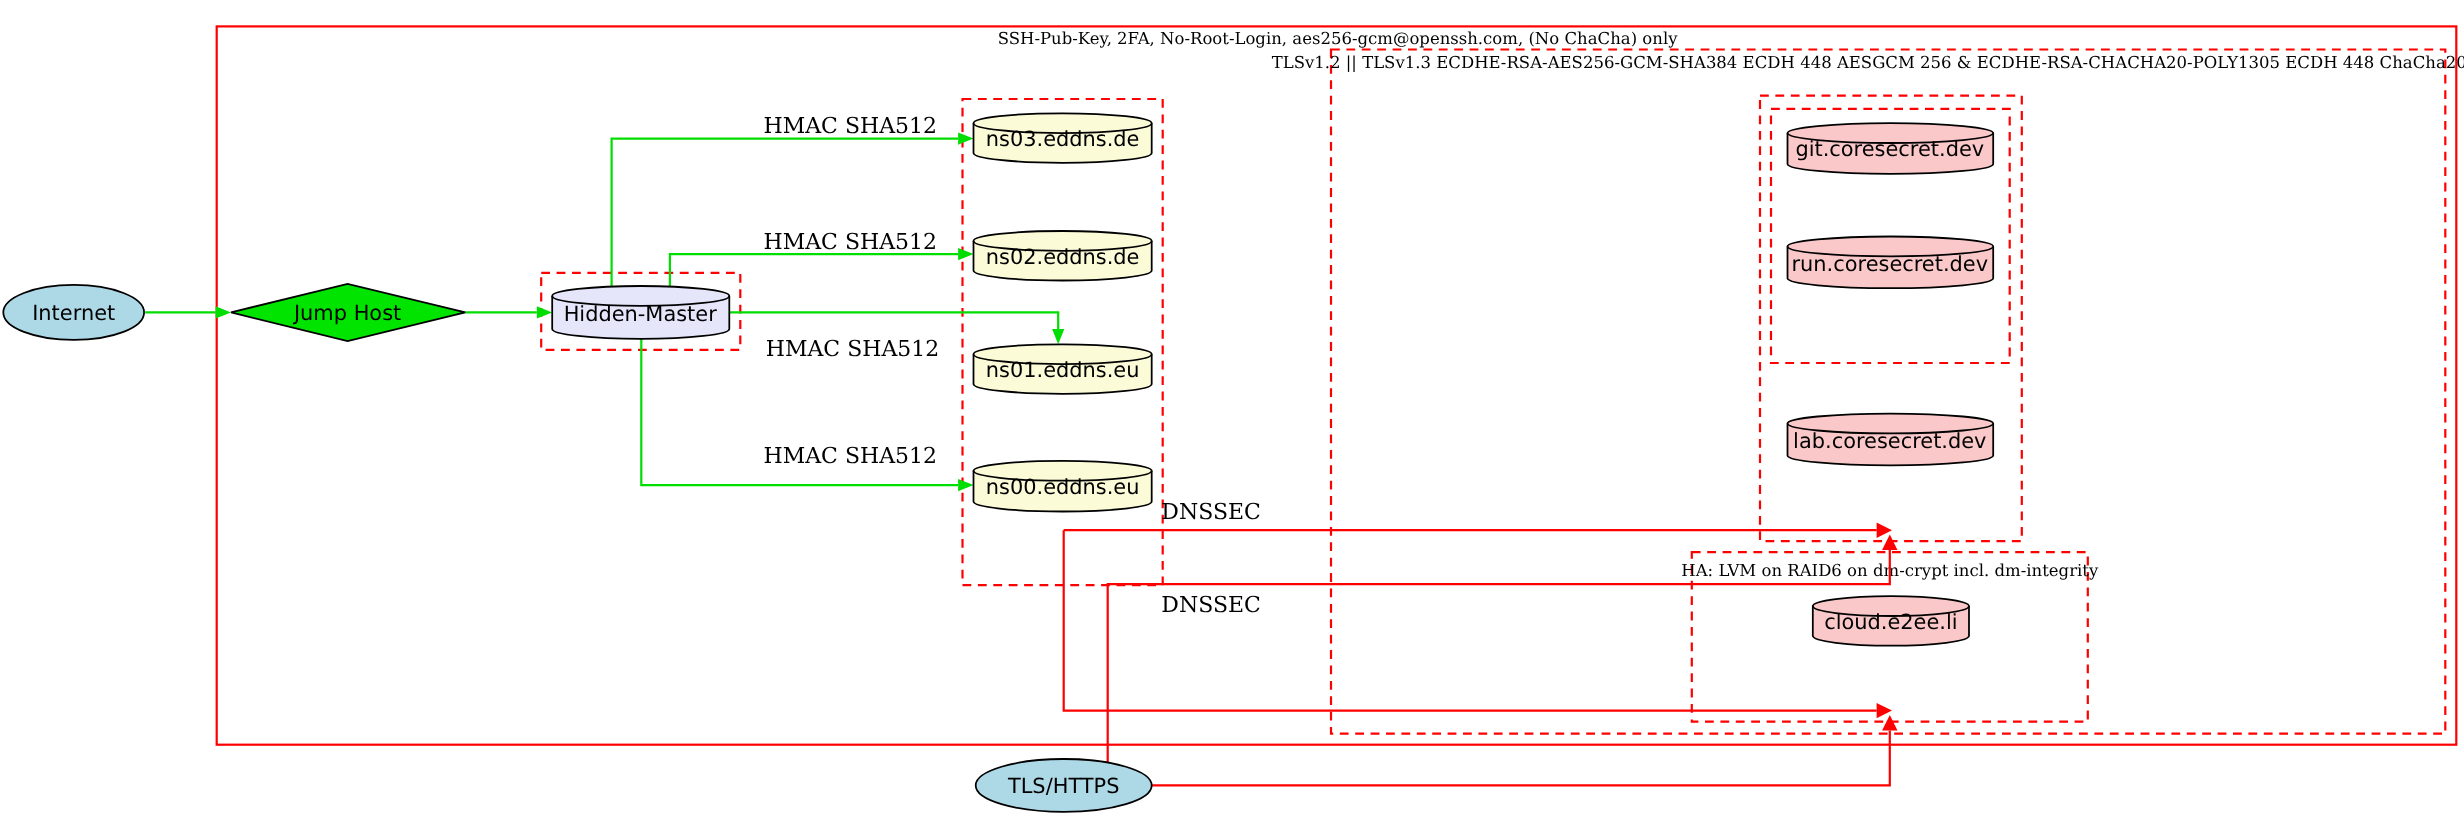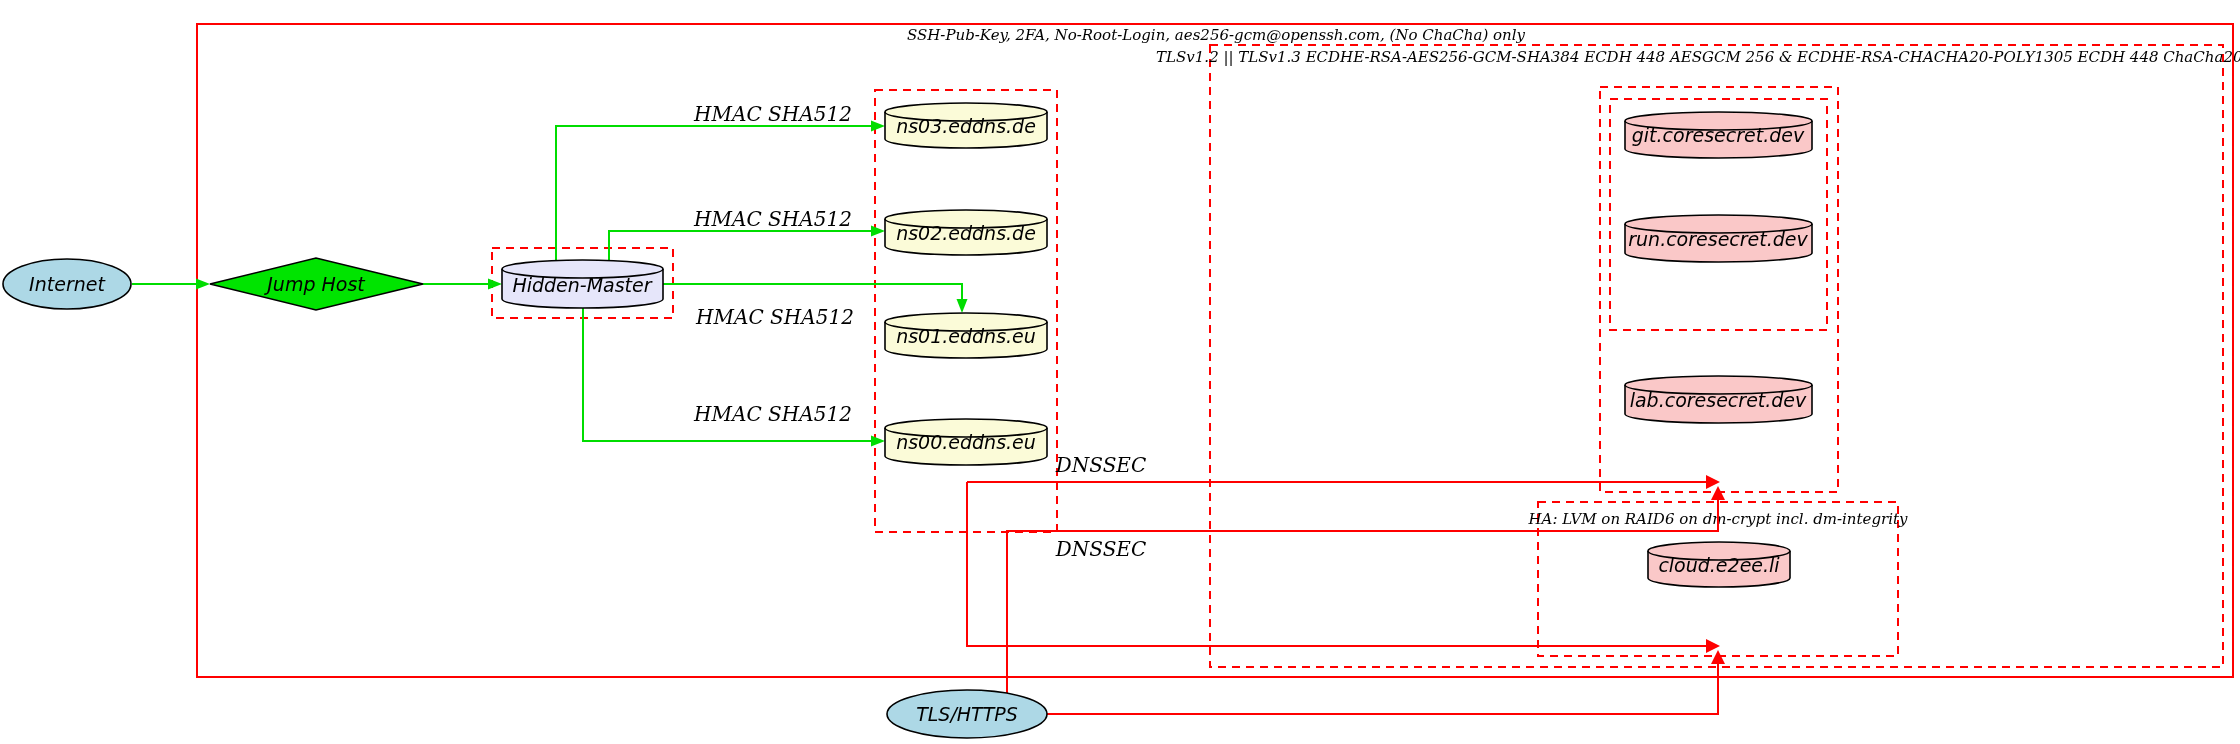--- a/index.html
+++ b/index.html
@@ -1,16 +1,16 @@
 <!DOCTYPE html>
 <html><head>
 <meta charset="utf-8">
 <style>
   html,body{margin:0;padding:0;background:#ffffff;}
-  .canvas{position:relative;width:2240px;height:744px;background:#ffffff;overflow:hidden;font-style:italic;}
+  .canvas{position:relative;width:2240px;height:744px;background:#ffffff;overflow:hidden;}
   svg{position:absolute;left:0;top:0;}
   .node-label{font-family:"DejaVu Sans",sans-serif;font-size:19px;fill:#000000;text-anchor:middle;}
   .edge-label{font-family:"DejaVu Serif",serif;font-size:20px;fill:#000000;text-anchor:middle;}
   .cluster-label{font-family:"DejaVu Serif",serif;font-size:15px;fill:#000000;text-anchor:middle;}
   .cluster-box{fill:none;stroke:#ff0000;stroke-width:2;stroke-dasharray:8 6;}
   .solid-box{fill:none;stroke:#ff0000;stroke-width:2;}
   .gedge{fill:none;stroke:#00dd00;stroke-width:2;}
   .garrow{fill:#00dd00;stroke:none;}
   .redge{fill:none;stroke:#ff0000;stroke-width:2;}
   .rarrow{fill:#ff0000;stroke:none;}

